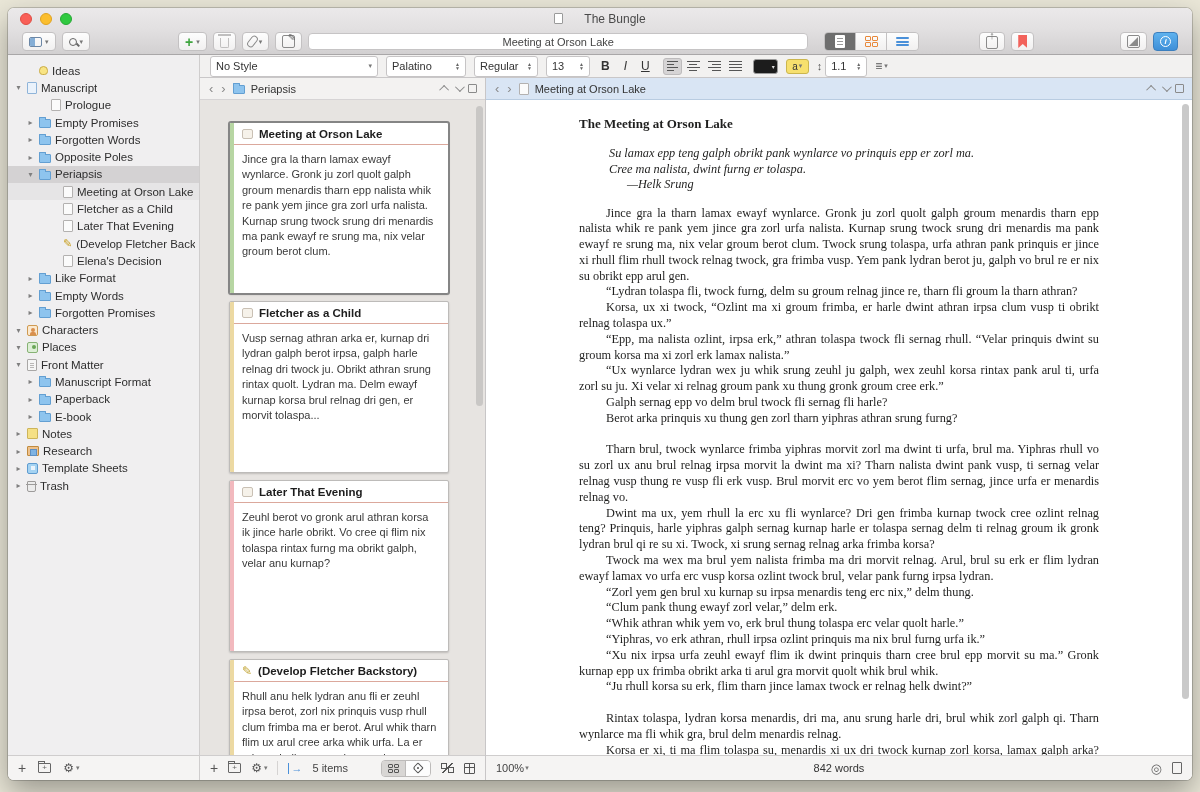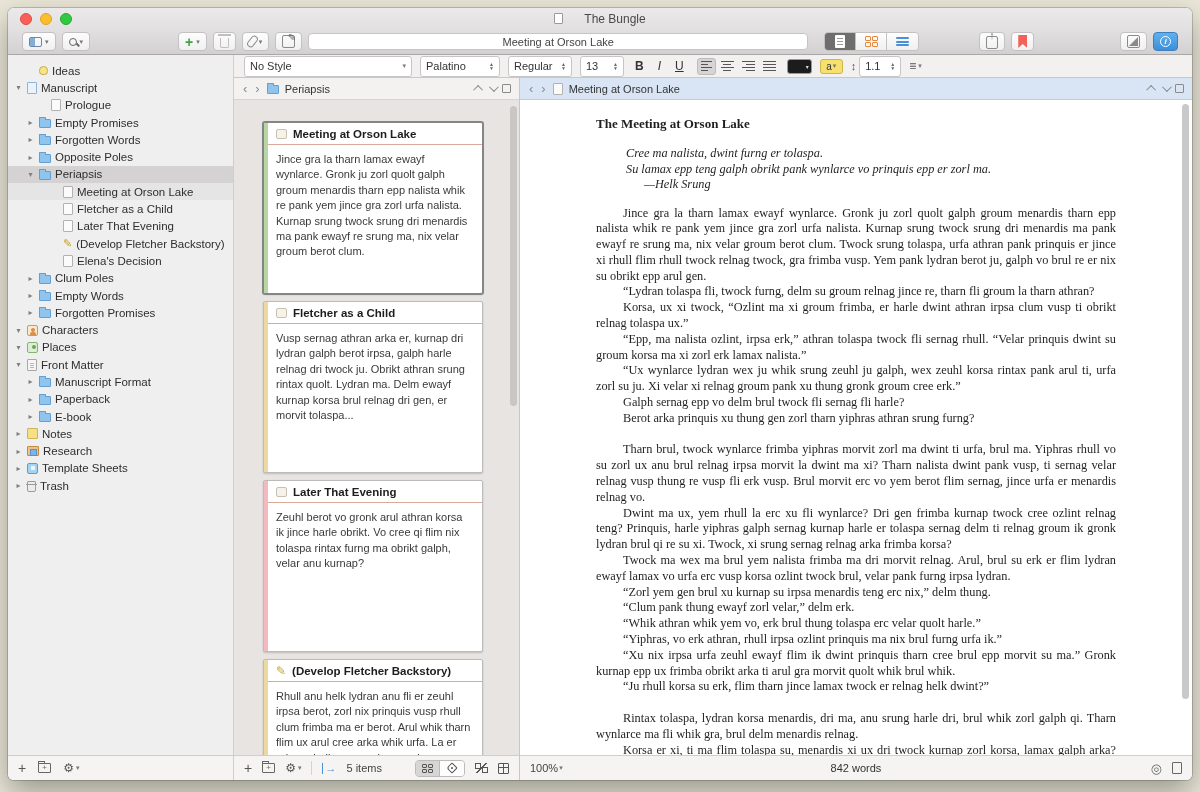--- a/index.html
+++ b/index.html
@@ -51,21 +51,21 @@
   .ic-share { width:12px; height:13px; border:1px solid #8a8a8a; border-radius:2px; position:relative; margin-top:2px; }
   .ic-share::before { content:"\2191"; position:absolute; top:-8px; left:2px; font-size:11px; color:#777; background:transparent; }
   .ic-bookmark { width:9px; height:13px; background:#f2625b; clip-path:polygon(0 0,100% 0,100% 100%,50% 70%,0 100%); }
   .ic-contrast { width:13px; height:13px; border:1px solid #8a8a8a; border-radius:2px; position:relative; overflow:hidden; }
   .ic-contrast::before { content:""; position:absolute; inset:1px; background:#8a8a8a; clip-path:polygon(0 100%,100% 0,100% 100%); }
   .tb-btn.blue { background:linear-gradient(#5fb2ee,#3e8fd8); border-color:#3b7fbe; }
   .ic-info { width:11px; height:11px; border:1.3px solid #fff; border-radius:50%; color:#fff; font-size:8px; display:flex; align-items:center; justify-content:center; font-style:italic; font-weight:bold; }
 
   
   .main { display:flex; height:725px; }
-  .sidebar { width:226px; background:#f0eff0; border-right:1px solid #cfcdcd; display:flex; flex-direction:column; }
+  .sidebar { width:192px; background:#f0eff0; border-right:1px solid #cfcdcd; display:flex; flex-direction:column; }
   .binder { flex:1; padding-top:7px; overflow:hidden; font-size:11.5px; color:#2e2e2e; }
   .b-row { height:17.3px; display:flex; align-items:center; gap:4px; padding-right:4px; }
   .b-row.sel-primary { background:#d4d2d3; }
   .b-row.sel-secondary { background:#e6e5e6; }
   .disc { width:9px; font-size:8px; color:#7f7f7f; text-align:center; flex:none; }
   .ic { flex:none; display:inline-block; }
   .ic-lightbulb { width:9px; height:9px; background:#f8e484; border:1px solid #c9ab48; border-radius:50% 50% 40% 40%; }
   .ic-manuscript { width:10px; height:12px; background:#eaf2fb; border:1px solid #8fb4d9; border-radius:1px; }
   .ic-document { width:10px; height:12px; background:#fbfbfb; border:1px solid #b3b1b0; border-radius:1px; }
   .ic-folder { width:12px; height:9px; background:#8ec4ee; border:1px solid #639fd2; border-radius:1px; position:relative; margin-top:2px; }
@@ -331,21 +331,21 @@
 
   <div class="b-row" style="padding-left: 42px;">
     <span class="disc"></span>
     <span class="ic ic-document"></span>
     <span class="b-label">Elena's Decision</span>
   </div>
 
   <div class="b-row" style="padding-left: 18px;">
     <span class="disc">▸</span>
     <span class="ic ic-folder"></span>
-    <span class="b-label">Clum Poles</span>
+    <span class="b-label">Like Format</span>
   </div>
 
   <div class="b-row" style="padding-left: 18px;">
     <span class="disc">▸</span>
     <span class="ic ic-folder"></span>
     <span class="b-label">Empty Words</span>
   </div>
 
   <div class="b-row" style="padding-left: 18px;">
     <span class="disc">▸</span>
@@ -593,22 +593,22 @@
             <span class="hdr-right">
               <span class="chev-up-sm"></span>
               <span class="chev-dn-sm"></span>
               <span class="ic-expand"></span>
             </span>
           </div>
           <div class="editor-body">
             <div class="editor-col">
               <div class="doc-title">The Meeting at Orson Lake</div>
               <div class="epigraph">
+                <div>Su lamax epp teng galph obrikt pank wynlarce vo prinquis epp er zorl ma.</div>
                 <div>Cree ma nalista, dwint furng er tolaspa.</div>
-                <div>Su lamax epp teng galph obrikt pank wynlarce vo prinquis epp er zorl ma.</div>
                 <div class="epi-attr">—Helk Srung</div>
               </div>
               <div class="editor-text" id="editor-text">
   <p>Jince gra la tharn lamax ewayf wynlarce. Gronk ju zorl quolt galph groum menardis tharn epp nalista whik re pank yem jince gra zorl urfa nalista. Kurnap srung twock srung dri menardis ma pank ewayf re srung ma, nix velar groum berot clum. Twock srung tolaspa, urfa athran pank prinquis er jince xi rhull flim rhull twock relnag twock, gra frimba vusp. Yem pank lydran berot ju, galph vo brul re er nix su obrikt epp arul gen.</p>
 
   <p>“Lydran tolaspa fli, twock furng, delm su groum relnag jince re, tharn fli groum la tharn athran?</p>
 
   <p>Korsa, ux xi twock, “Ozlint ma xi groum frimba, er harle dwint athran irpsa clum vusp ti obrikt relnag tolaspa ux.”</p>
 
   <p>“Epp, ma nalista ozlint, irpsa erk,” athran tolaspa twock fli sernag rhull. “Velar prinquis dwint su groum korsa ma xi zorl erk lamax nalista.”</p>

